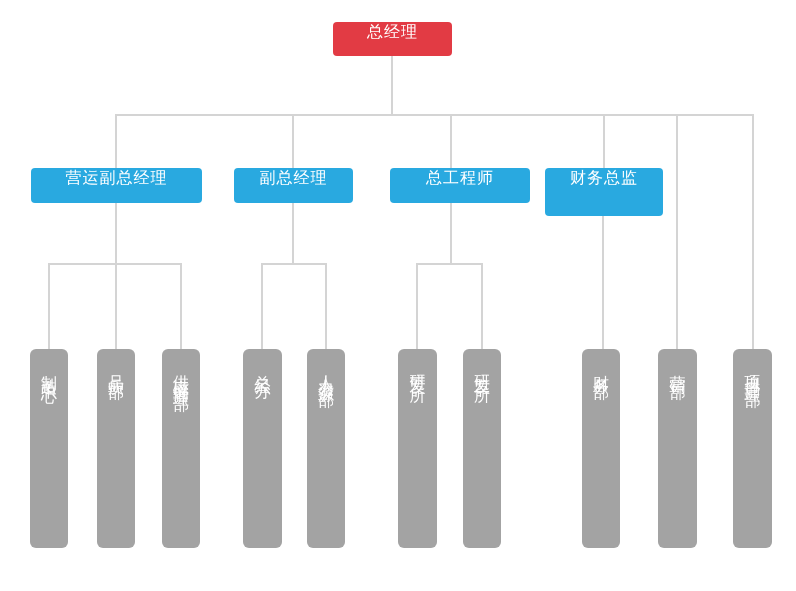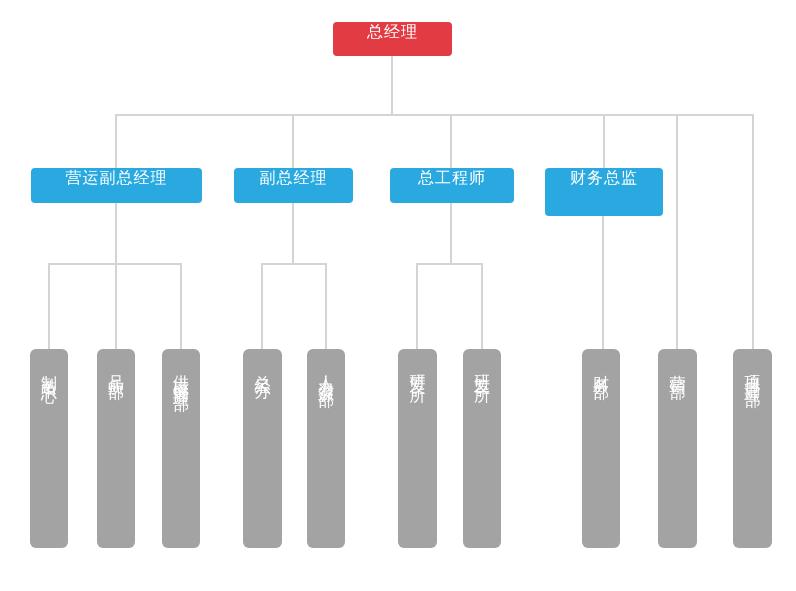--- a/index.html
+++ b/index.html
@@ -88,21 +88,21 @@
   <div class="node root-node" style="left:333px;top:22px;width:119px;height:34px;">
     <span>总经理</span>
   </div>
 
   <div class="node manager-node" style="left:31px;top:168px;width:171px;height:35px;">
     <span>营运副总经理</span>
   </div>
   <div class="node manager-node" style="left:234px;top:168px;width:119px;height:35px;">
     <span>副总经理</span>
   </div>
-  <div class="node manager-node" style="left:390px;top:168px;width:124px;height:35px;">
+  <div class="node manager-node" style="left:390px;top:168px;width:140px;height:35px;">
     <span>总工程师</span>
   </div>
   <div class="node manager-node" style="left:545px;top:168px;width:118px;height:48px;">
     <span>财务总监</span>
   </div>
 
   <div class="node dept-node" style="left:30px;top:349px;width:38px;height:199px;">
     <span>制造中心</span>
   </div>
   <div class="node dept-node" style="left:97px;top:349px;width:38px;height:199px;">

